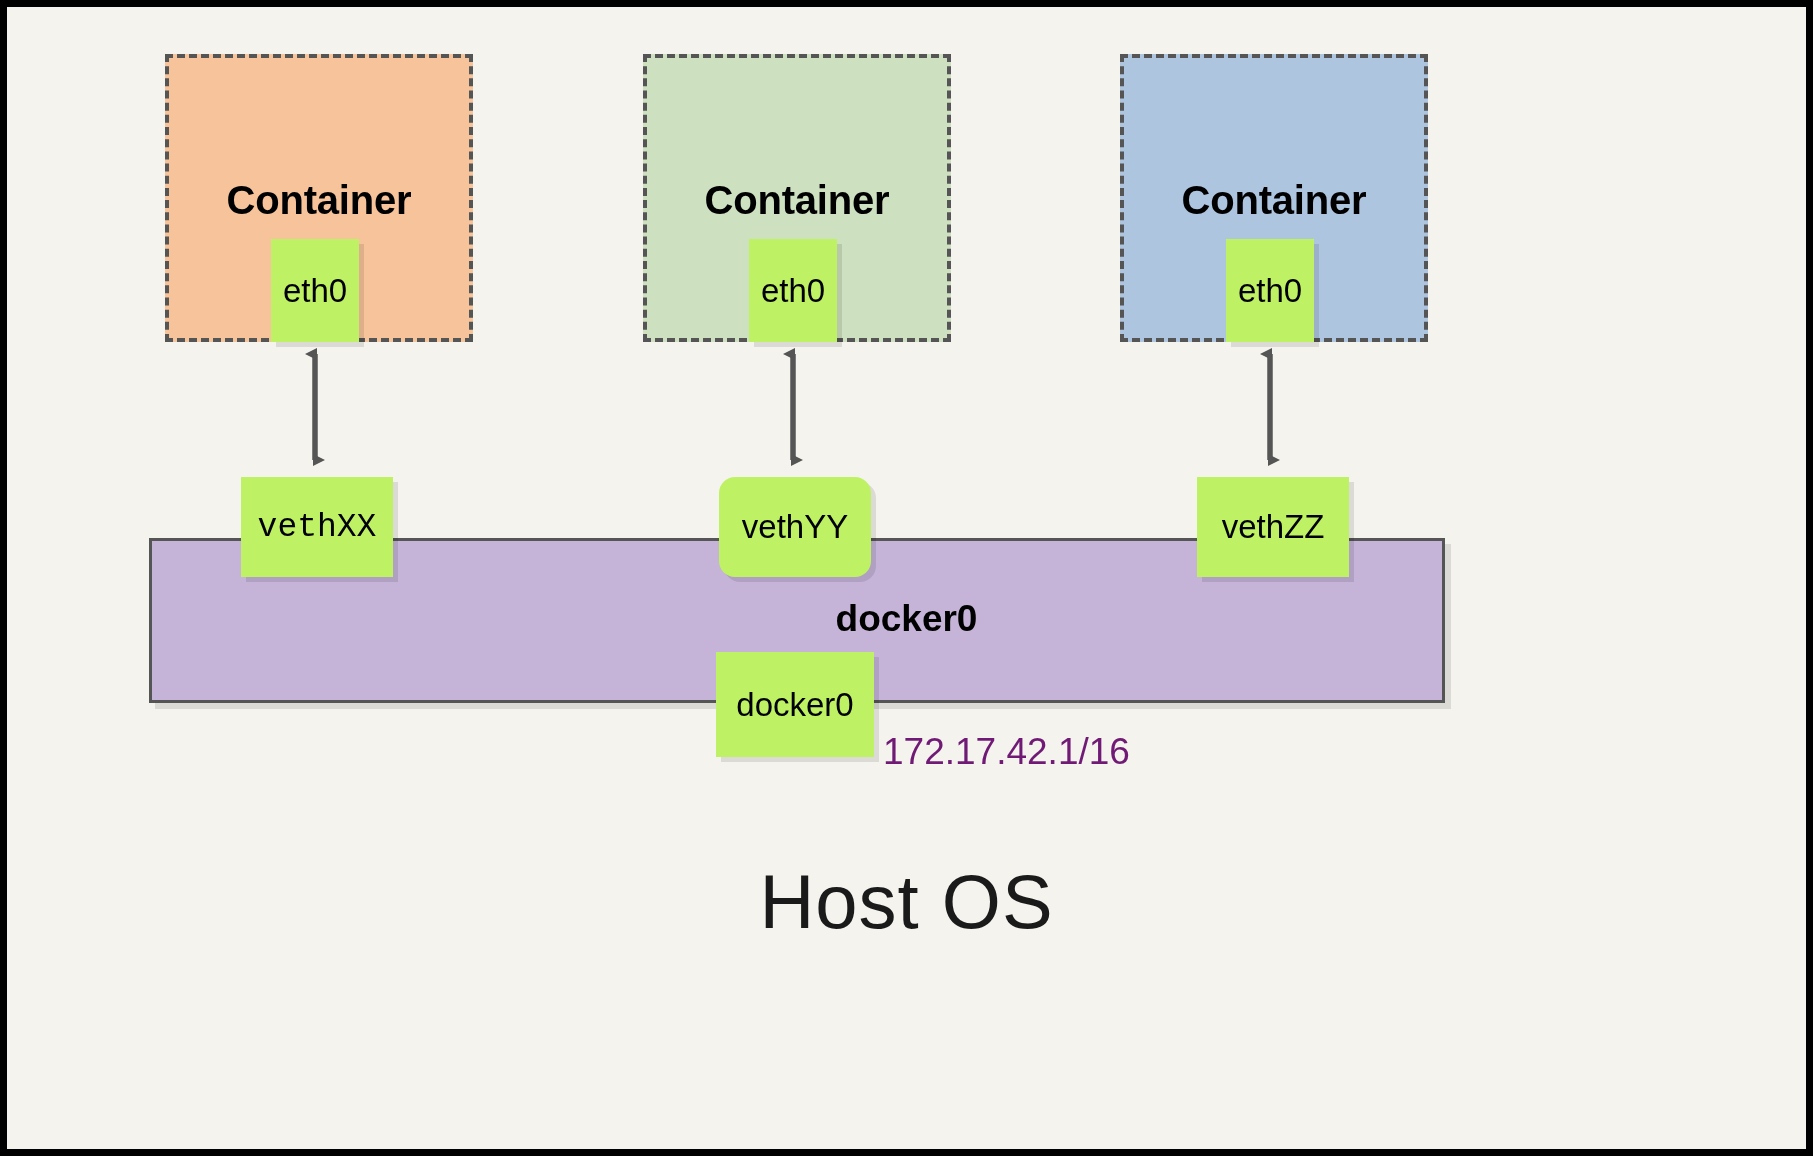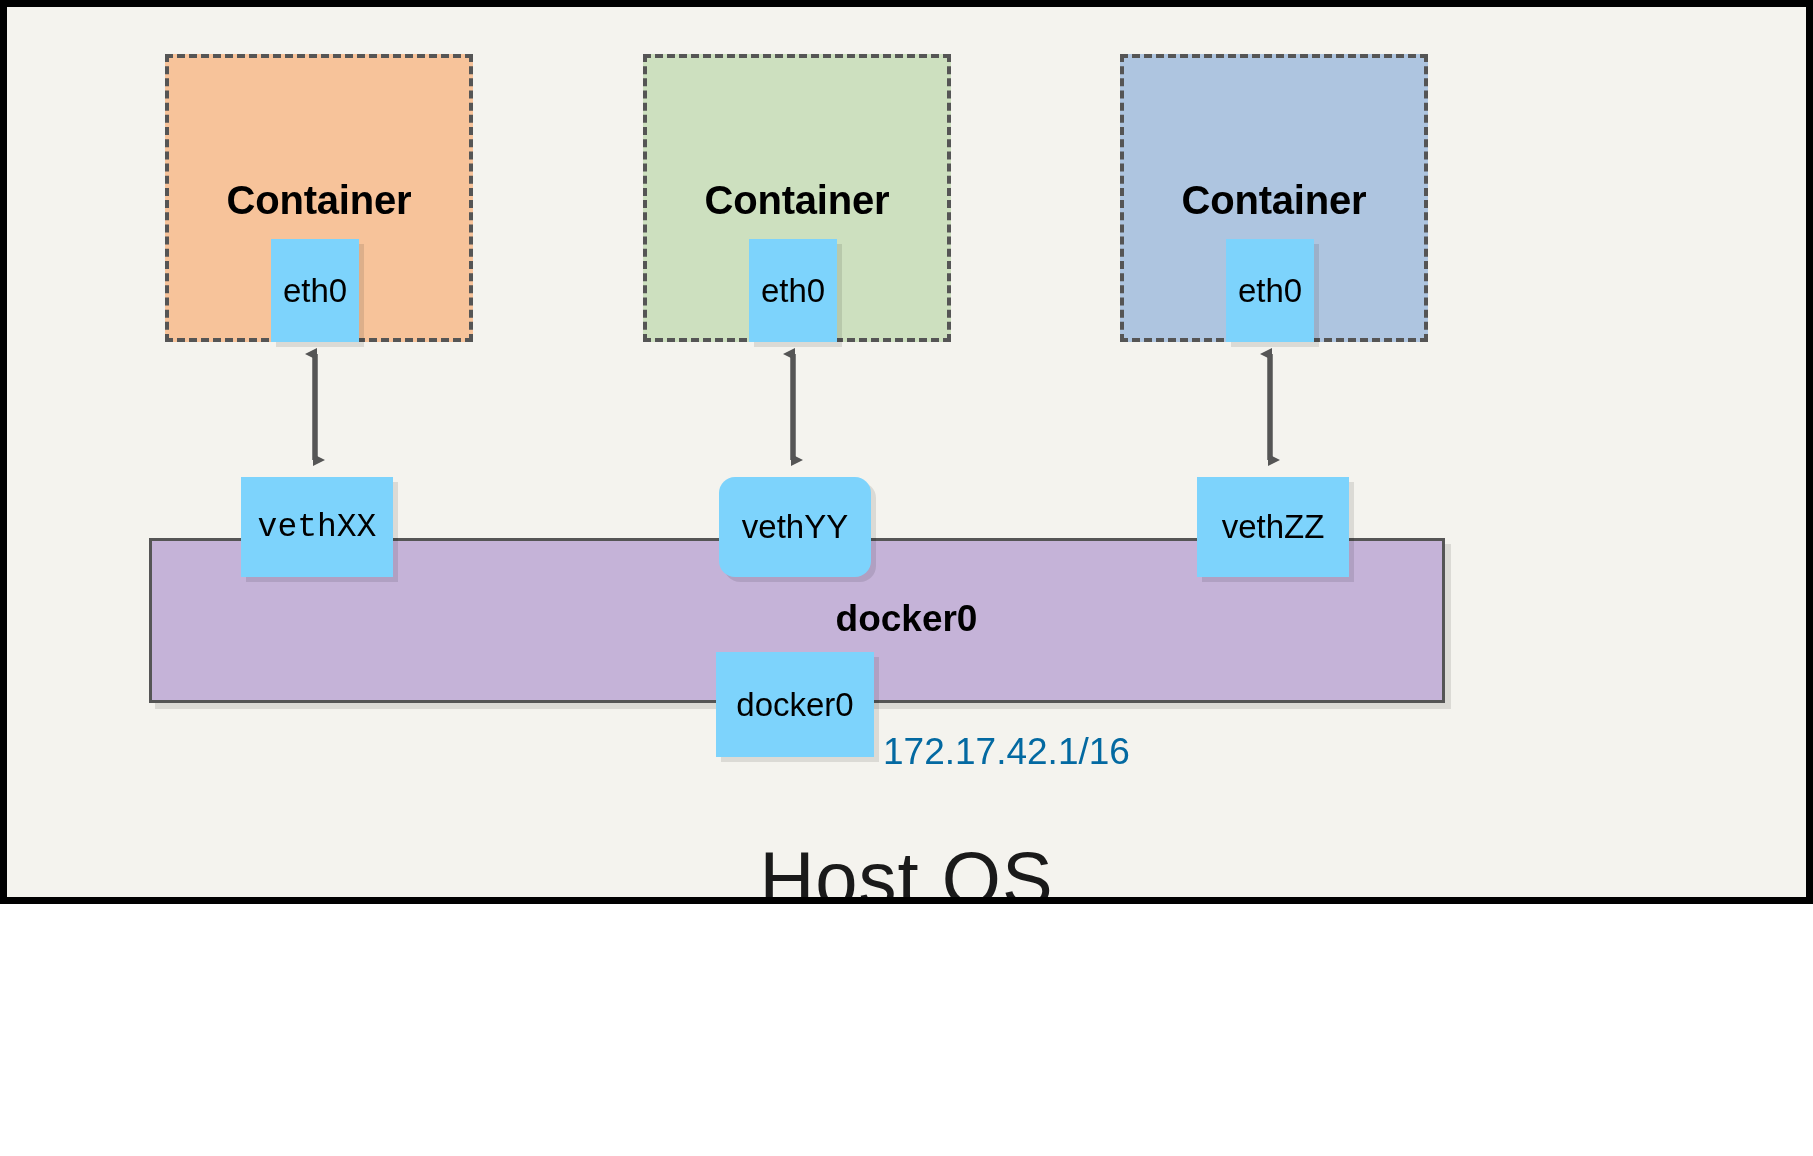--- a/index.html
+++ b/index.html
@@ -3,21 +3,21 @@
 <meta charset="utf-8">
 <style>
   html, body {
     margin: 0;
     padding: 0;
     background: #ffffff;
   }
   #canvas {
     position: relative;
     width: 1813px;
-    height: 904px;
+    height: 1156px;
     background: #f4f3ee;
     border: 7px solid #000000;
     box-sizing: border-box;
     font-family: "Liberation Sans", sans-serif;
     overflow: hidden;
   }
 
   
   .container-box {
     position: absolute;
@@ -32,21 +32,21 @@
     font-size: 40px;
     font-weight: bold;
     color: #000000;
     letter-spacing: -0.2px;
     line-height: 1;
   }
 
   
   .chip {
     position: absolute;
-    background: #7dd3fc;
+    background: #bef264;
     box-shadow: 5px 5px 0 rgba(0,0,0,0.10);
     display: flex;
     align-items: center;
     justify-content: center;
     font-size: 33px;
     color: #000000;
     box-sizing: border-box;
     z-index: 6;
   }
 
@@ -74,33 +74,34 @@
   .arrow-svg {
     position: absolute;
     z-index: 4;
     overflow: visible;
   }
 
   
   #ip-label {
     position: absolute;
     font-size: 37px;
-    color: #0369a1;
+    color: #701a75;
     white-space: nowrap;
     z-index: 5;
   }
   #host-os-label {
     position: absolute;
     left: 0;
     right: 0;
     text-align: center;
     font-size: 76px;
     font-weight: 400;
     color: #1a1a1a;
     letter-spacing: 1px;
+    margin-top: 23px;
   }
 </style>
 </head>
 <body>
 
 <div id="canvas">
 
   <div class="container-box" style="left:158px; top:47px; width:308px; height:288px; background:#f7c39a;">
     <div class="container-title" style="top:122px;">Container</div>
   </div>

